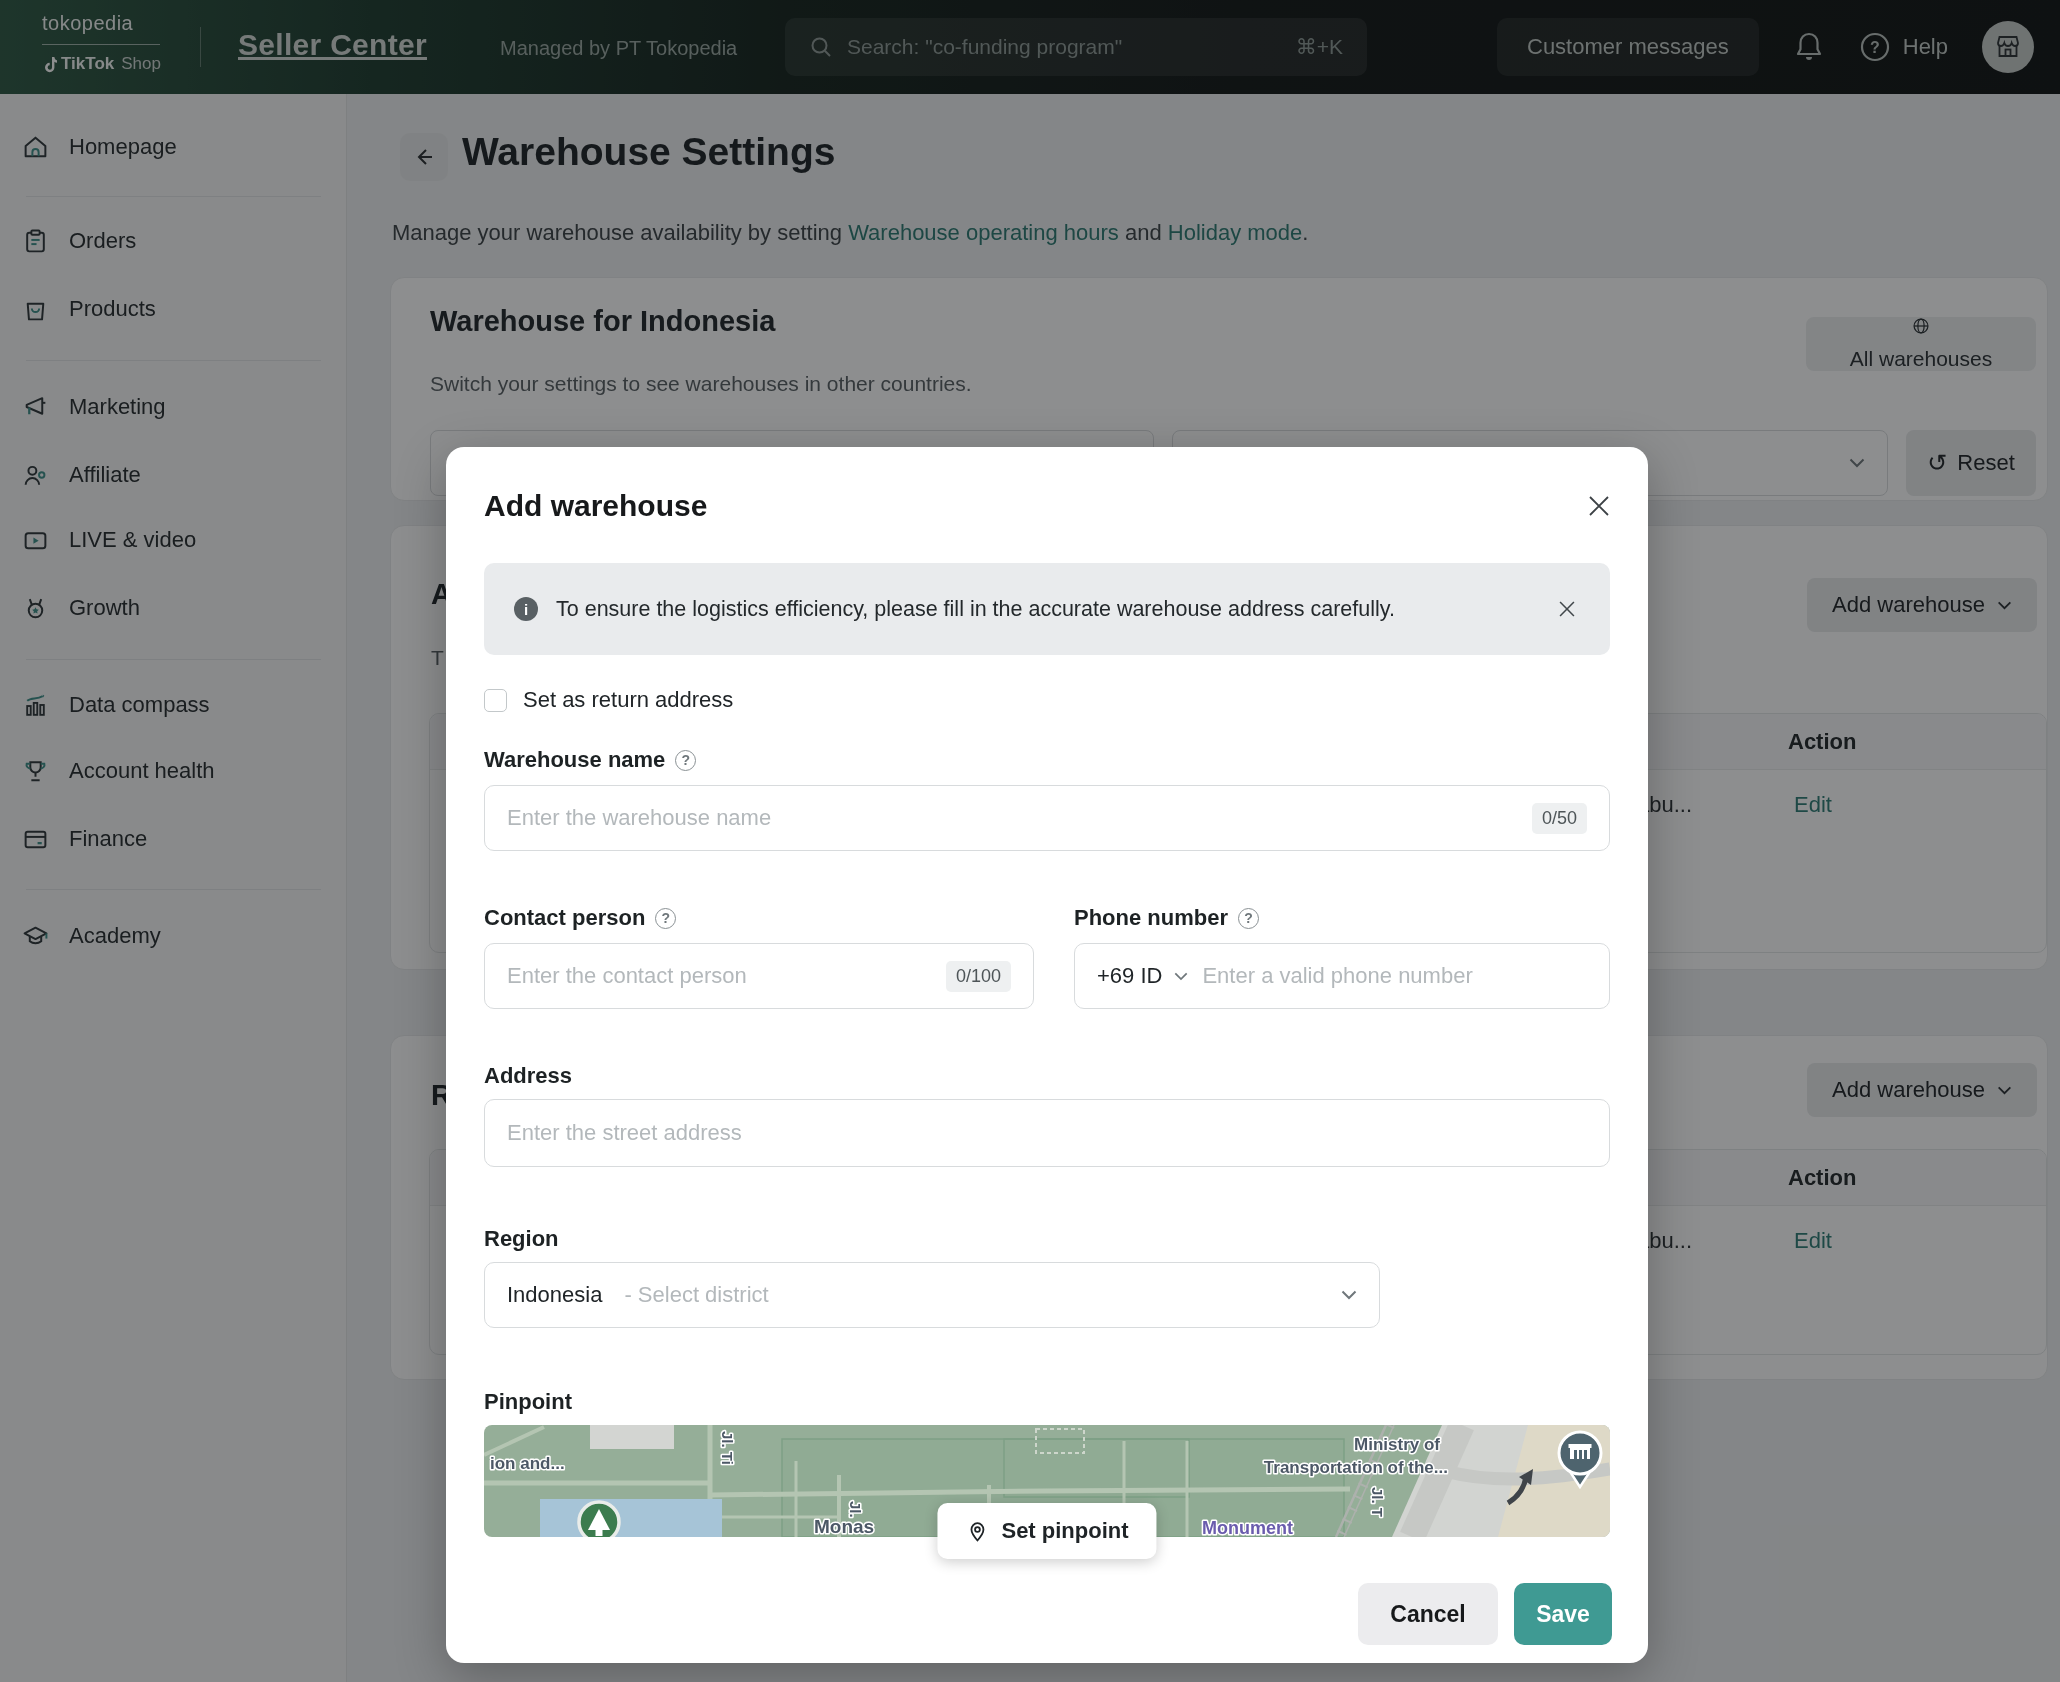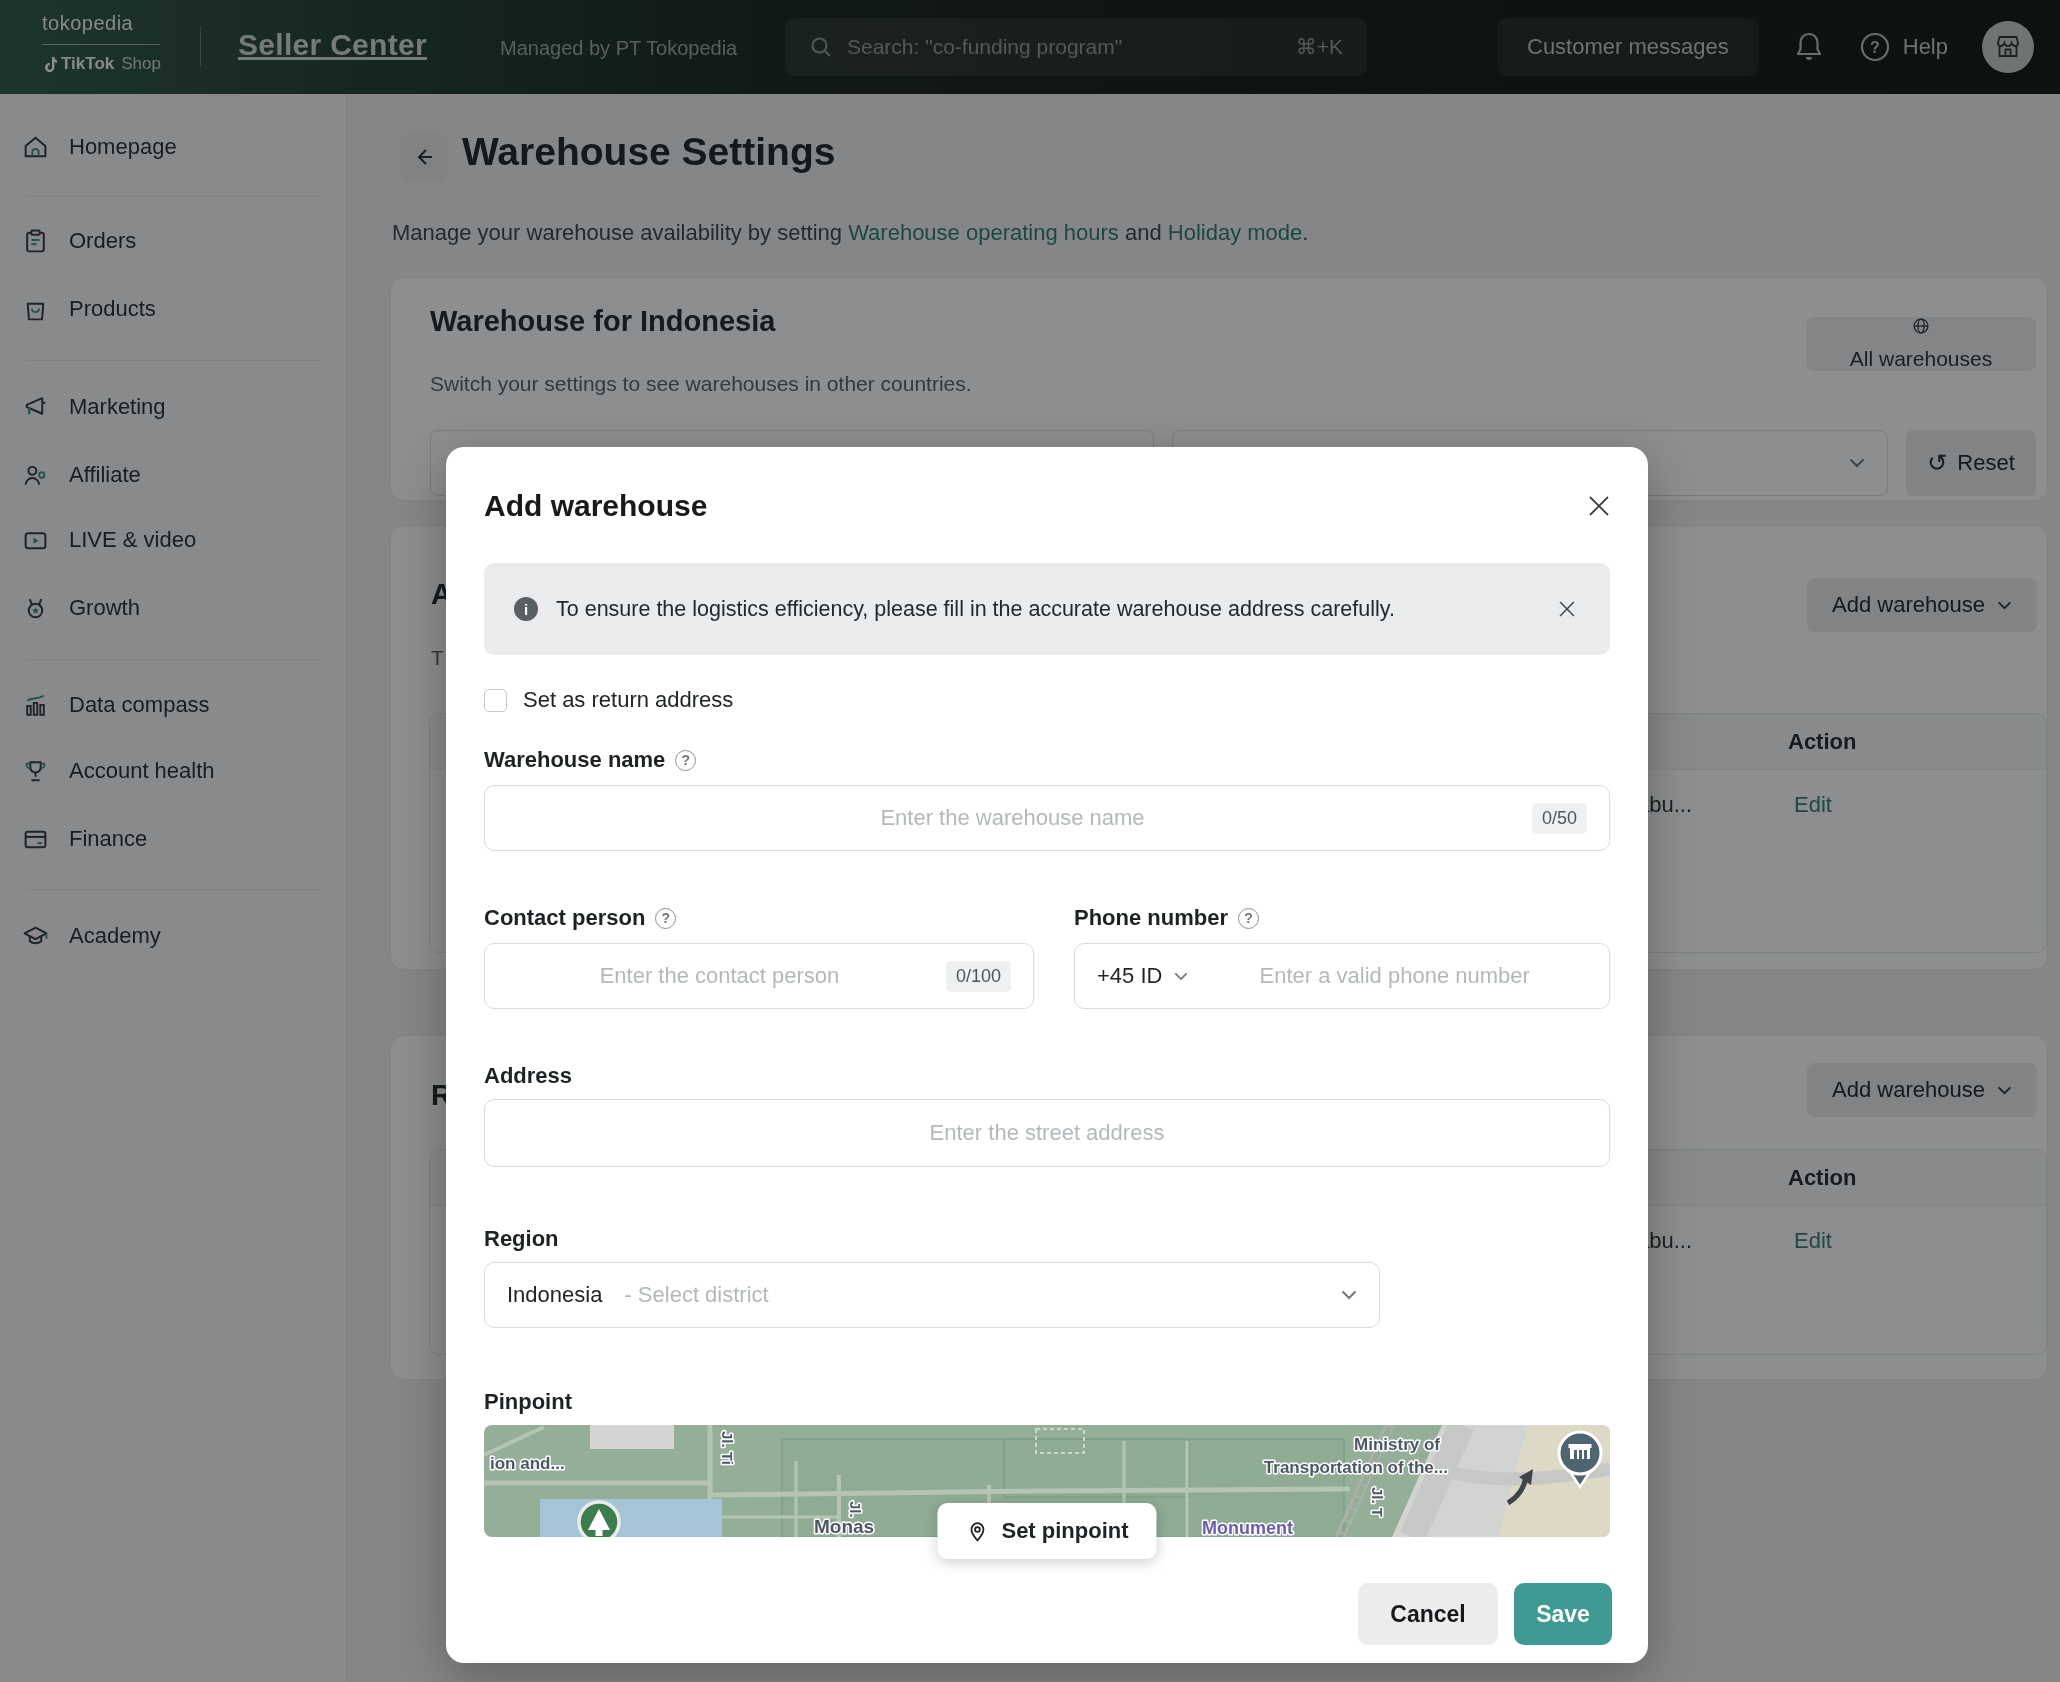--- a/index.html
+++ b/index.html
@@ -133,21 +133,21 @@
     width:21px; height:21px; border:1.5px solid #8a9194; border-radius:50%;
     display:inline-flex; align-items:center; justify-content:center;
     font-size:14px; color:#6f777b; font-weight:700; cursor:pointer;
   }
   .shell {
     position:absolute; border:1px solid #d8dbdd; border-radius:10px; background:#fff;
     display:flex; align-items:center; padding:0 22px; gap:14px; height:66px;
   }
   .shell input {
     flex:1; border:none; outline:none; font-size:22px; color:#202528; min-width:0;
-    font-family:"Liberation Sans", sans-serif; background:transparent;text-align:center;
+    font-family:"Liberation Sans", sans-serif; background:transparent;
   }
   .shell input::placeholder { color:#b3b8bb; }
   .badge { background:#eef0f1; border-radius:5px; padding:5px 10px; font-size:18px; color:#4e5558; flex:none; }
   .code { font-size:22px; color:#1f2427; flex:none; cursor:pointer; display:flex; align-items:center; gap:12px; }
 
   .r-shell { cursor:pointer; }
   .r-val { font-size:22px; color:#202528; }
   .r-ph { font-size:22px; color:#b3b8bb; margin-left:8px; }
 
   .map-wrap { position:absolute; left:38px; top:978px; width:1126px; height:112px; }
@@ -436,21 +436,21 @@
     <div class="f-label" style="left:628px;top:458px">
       <span>Phone number</span>
       <span class="qicon">?</span>
     </div>
     <div class="shell" style="left:38px;top:496px;width:550px">
       <input type="text" placeholder="Enter the contact person" style="">
       <span class="badge">0/100</span>
     </div>
     <div class="shell" style="left:628px;top:496px;width:536px">
       <span class="code">
-        <span>+45 ID</span>
+        <span>+69 ID</span>
         <svg width="14" height="9" viewBox="0 0 16 10">
             <path d="m1.5 1.5 6.5 6.5 6.5-6.5" fill="none" stroke="#6f777b" stroke-width="2"></path>
           </svg>
       </span>
       <input type="text" placeholder="Enter a valid phone number" style="">
     </div>
 
     <div class="f-label" style="left:38px;top:616px">
       <span>Address</span>
     </div>

